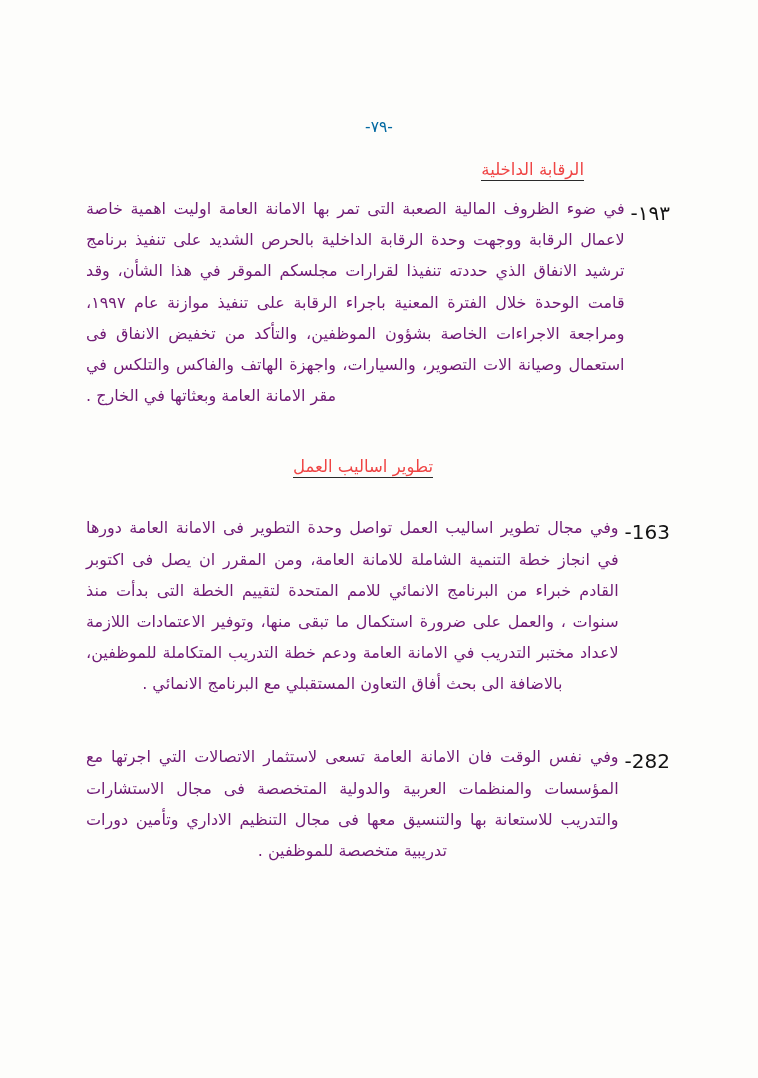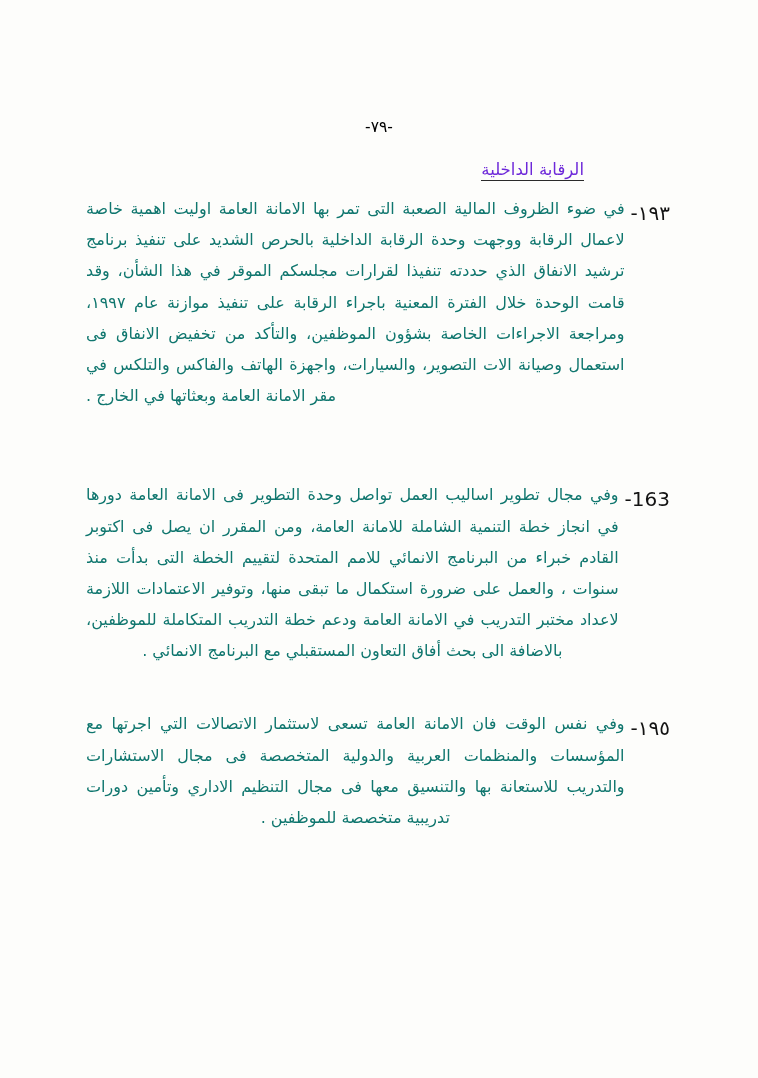--- a/index.html
+++ b/index.html
@@ -18,35 +18,35 @@
     color: #1a1a1a;
   }
   .page-number {
     position: absolute;
     top: 118px;
     left: 0;
     width: 758px;
     text-align: center;
     font-size: 15.5px;
     letter-spacing: 0.5px;
-    color: #000000;
+    color: #0369a1;
     font-family: "DejaVu Sans", sans-serif;
   }
   .body-area {
     position: absolute;
     top: 160px;
     right: 88px;
     left: 86px;
     direction: rtl;
   }
   .section-heading {
     text-align: center;
     font-size: 16.5px;
     margin: 0 0 14px 0;
-    color: #6d28d9;
+    color: #ef4444;
   }
   .section-heading .u {
     border-bottom: 1px solid #2a2a2a;
     padding-bottom: 1px;
   }
   .heading-right {
     text-align: right;
     padding-right: 86px;
   }
   .heading-center-1 {
@@ -66,21 +66,21 @@
     padding-top: 1px;
     white-space: nowrap;
     color: #131313;
   }
   .para-body {
     flex: 1 1 auto;
     font-size: 16px;
     line-height: 1.95;
     text-align: justify;
     text-align-last: center;
-    color: #0f766e;
+    color: #701a75;
     padding-right: 6px;
   }
   .para-body.last-right {
     text-align-last: left;
   }
   .gap-1 { height: 22px; }
   .gap-2 { height: 30px; }
   .gap-3 { height: 26px; }
 </style>
 </head>
@@ -96,29 +96,32 @@
       <span class="u">الرقابة الداخلية</span>
     </div>
 
     <div class="para">
       <div class="para-num">١٩٣-</div>
       <div class="para-body last-right">في ضوء الظروف المالية الصعبة التى تمر بها الامانة العامة اوليت اهمية خاصة لاعمال الرقابة ووجهت وحدة الرقابة الداخلية بالحرص الشديد على تنفيذ برنامج ترشيد الانفاق الذي حددته تنفيذا لقرارات مجلسكم الموقر في هذا الشأن، وقد قامت الوحدة خلال الفترة المعنية باجراء الرقابة على تنفيذ موازنة عام ١٩٩٧، ومراجعة الاجراءات الخاصة بشؤون الموظفين، والتأكد من تخفيض الانفاق فى استعمال وصيانة الات التصوير، والسيارات، واجهزة الهاتف والفاكس والتلكس في مقر الامانة العامة وبعثاتها في الخارج .</div>
     </div>
 
     <div class="gap-2"></div>
 
+    <div class="section-heading heading-center-1">
+      <span class="u">تطوير اساليب العمل</span>
+    </div>
 
     <div class="gap-1"></div>
 
     <div class="para">
       <div class="para-num">163-</div>
       <div class="para-body">وفي مجال تطوير اساليب العمل تواصل وحدة التطوير فى الامانة العامة دورها في انجاز خطة التنمية الشاملة للامانة العامة، ومن المقرر ان يصل فى اكتوبر القادم خبراء من البرنامج الانمائي للامم المتحدة لتقييم الخطة التى بدأت منذ سنوات ، والعمل على ضرورة استكمال ما تبقى منها، وتوفير الاعتمادات اللازمة لاعداد مختبر التدريب في الامانة العامة ودعم خطة التدريب المتكاملة للموظفين، بالاضافة الى بحث أفاق التعاون المستقبلي مع البرنامج الانمائي .</div>
     </div>
 
     <div class="gap-3"></div>
 
     <div class="para">
-      <div class="para-num">١٩٥-</div>
+      <div class="para-num">282-</div>
       <div class="para-body">وفي نفس الوقت فان الامانة العامة تسعى لاستثمار الاتصالات التي اجرتها مع المؤسسات والمنظمات العربية والدولية المتخصصة فى مجال الاستشارات والتدريب للاستعانة بها والتنسيق معها فى مجال التنظيم الاداري وتأمين دورات تدريبية متخصصة للموظفين .</div>
     </div>
 
   </div>
 </div>
 
 </body></html>

